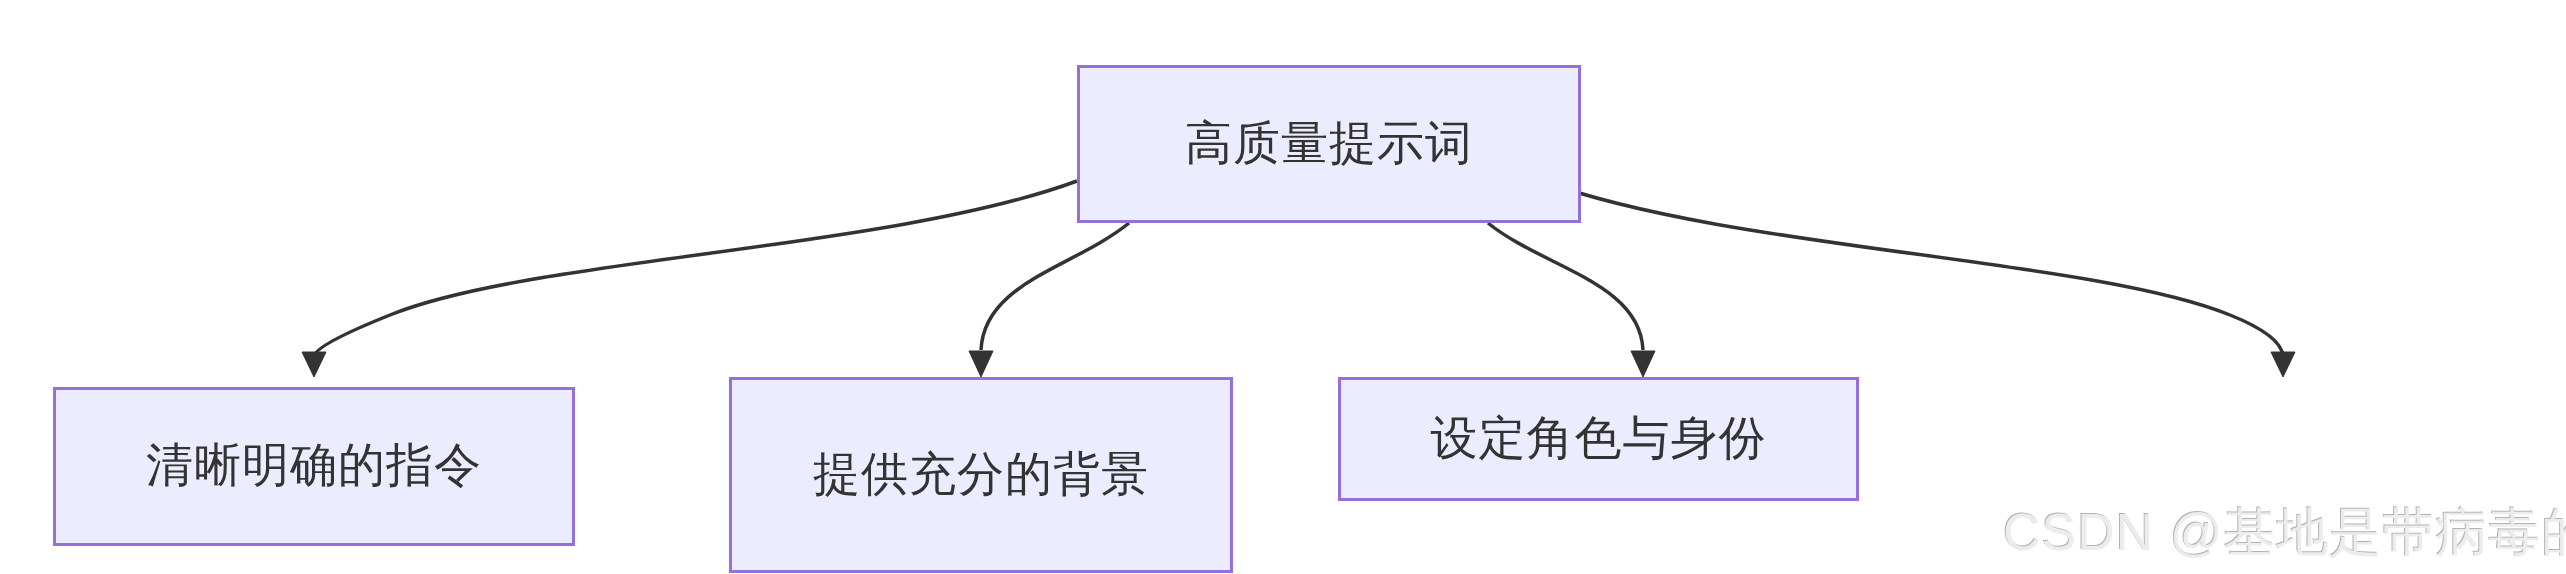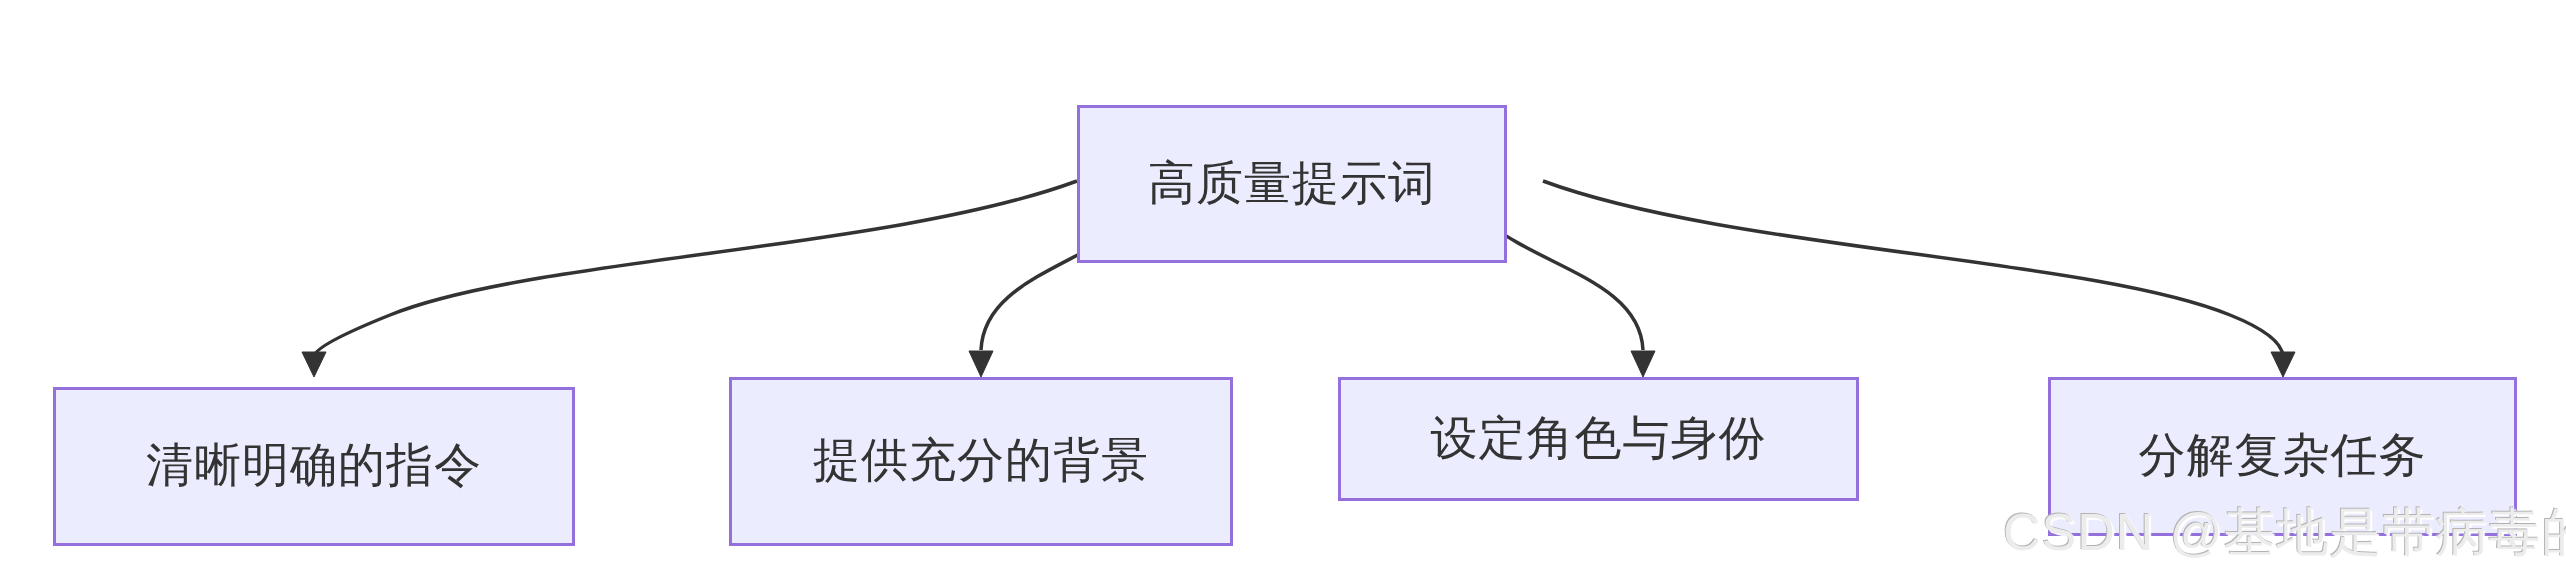--- a/index.html
+++ b/index.html
@@ -43,23 +43,23 @@
     justify-content: center;
   }
   .node-label {
     color: #333333;
     font-size: 47px;
     letter-spacing: 1px;
     white-space: nowrap;
     line-height: 1;
     padding-bottom: 4px;
   }
-  .node-root   { left: 1077px; top: 65px;  width: 430px; height: 158px; margin-top: 40px; }
+  .node-root   { left: 1077px; top: 65px;  width: 504px; height: 158px; }
   .node-child1 { left: 53px;   top: 387px; width: 522px; height: 159px; }
-  .node-child2 { left: 729px;  top: 377px; width: 504px; height: 169px; }
+  .node-child2 { left: 729px;  top: 377px; width: 504px; height: 196px; }
   .node-child3 { left: 1338px; top: 377px; width: 521px; height: 124px; }
   .node-child4 { left: 2048px; top: 377px; width: 469px; height: 159px; }
   .watermark {
     position: absolute;
     left: 2003px;
     top: 504px;
     z-index: 10;
     font-size: 52px;
     white-space: nowrap;
     color: #ececec;
@@ -96,19 +96,16 @@
   </div>
 
   <div class="node node-child2">
     <span class="node-label">提供充分的背景</span>
   </div>
 
   <div class="node node-child3">
     <span class="node-label">设定角色与身份</span>
   </div>
 
-  <div class="node node-child4">
-    <span class="node-label">分解复杂任务</span>
-  </div>
 
   <div class="watermark">CSDN @基地是带病毒的</div>
 
 </div>
 
 </body></html>

